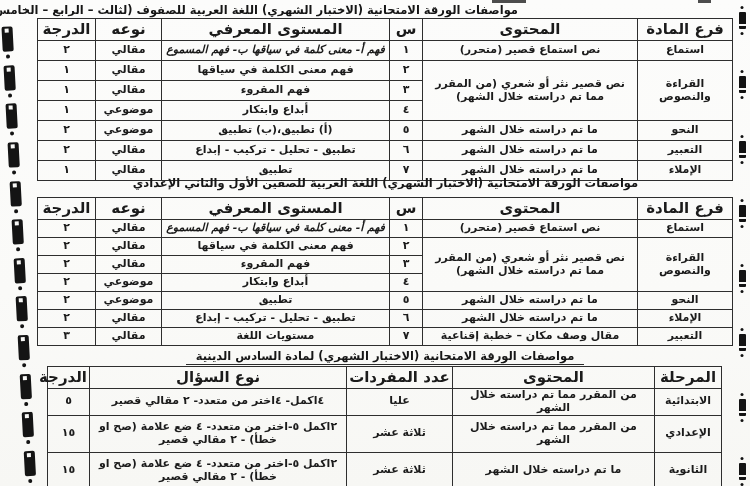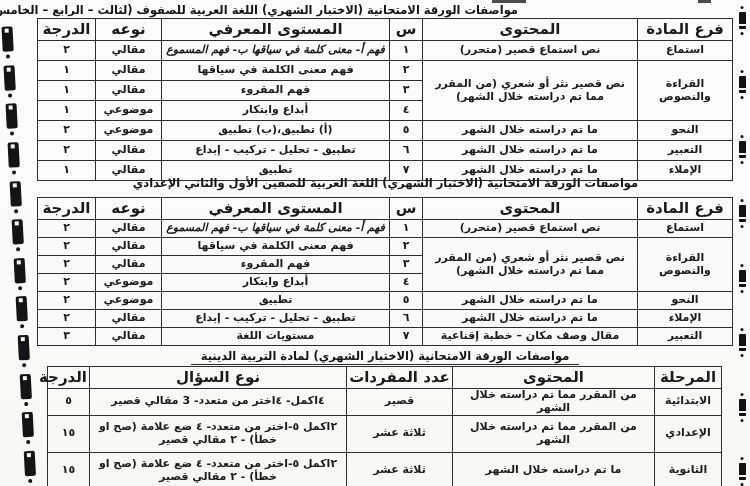--- a/index.html
+++ b/index.html
@@ -226,21 +226,21 @@
       <td>مقال وصف مكان – خطبة إقناعية</td>
       <td>٧</td>
       <td>مستويات اللغة</td>
       <td>مقالي</td>
       <td>٣</td>
     </tr>
   </tbody>
     </table>
 
   <div class="title title3">
-    <span class="u">مواصفات الورقة الامتحانية (الاختبار الشهري) لمادة التربية الدينية</span>
+    <span class="u">مواصفات الورقة الامتحانية (الاختبار الشهري) لمادة السادس الدينية</span>
   </div>
 
   <table class="t3">
     <colgroup>
       <col style="width:67px">
         <col style="width:202px">
         <col style="width:106px">
       <col style="width:257px">
         <col style="width:42px">
     </colgroup>
@@ -248,22 +248,22 @@
         <tr>
       <th>المرحلة</th>
       <th>المحتوى</th>
       <th>عدد المفردات</th>
       <th>نوع السؤال</th>
       <th>الدرجة</th>
     </tr>
     <tr>
       <td>الابتدائية</td>
       <td>من المقرر مما تم دراسته خلال الشهر</td>
-      <td>قصير</td>
-      <td>٤اكمل- ٤اختر من متعدد- 3 مقالي قصير</td>
+      <td>عليا</td>
+      <td>٤اكمل- ٤اختر من متعدد- ٢ مقالي قصير</td>
       <td>٥</td>
     </tr>
     <tr>
       <td class="tall">الإعدادي</td>
       <td class="tall">من المقرر مما تم دراسته خلال الشهر</td>
       <td class="tall">ثلاثة عشر</td>
       <td class="tall">٢اكمل ٥-اختر من متعدد- ٤ ضع علامة (صح او خطأ) - ٢ مقالي قصير</td>
       <td class="tall">١٥</td>
     </tr>
     <tr>

